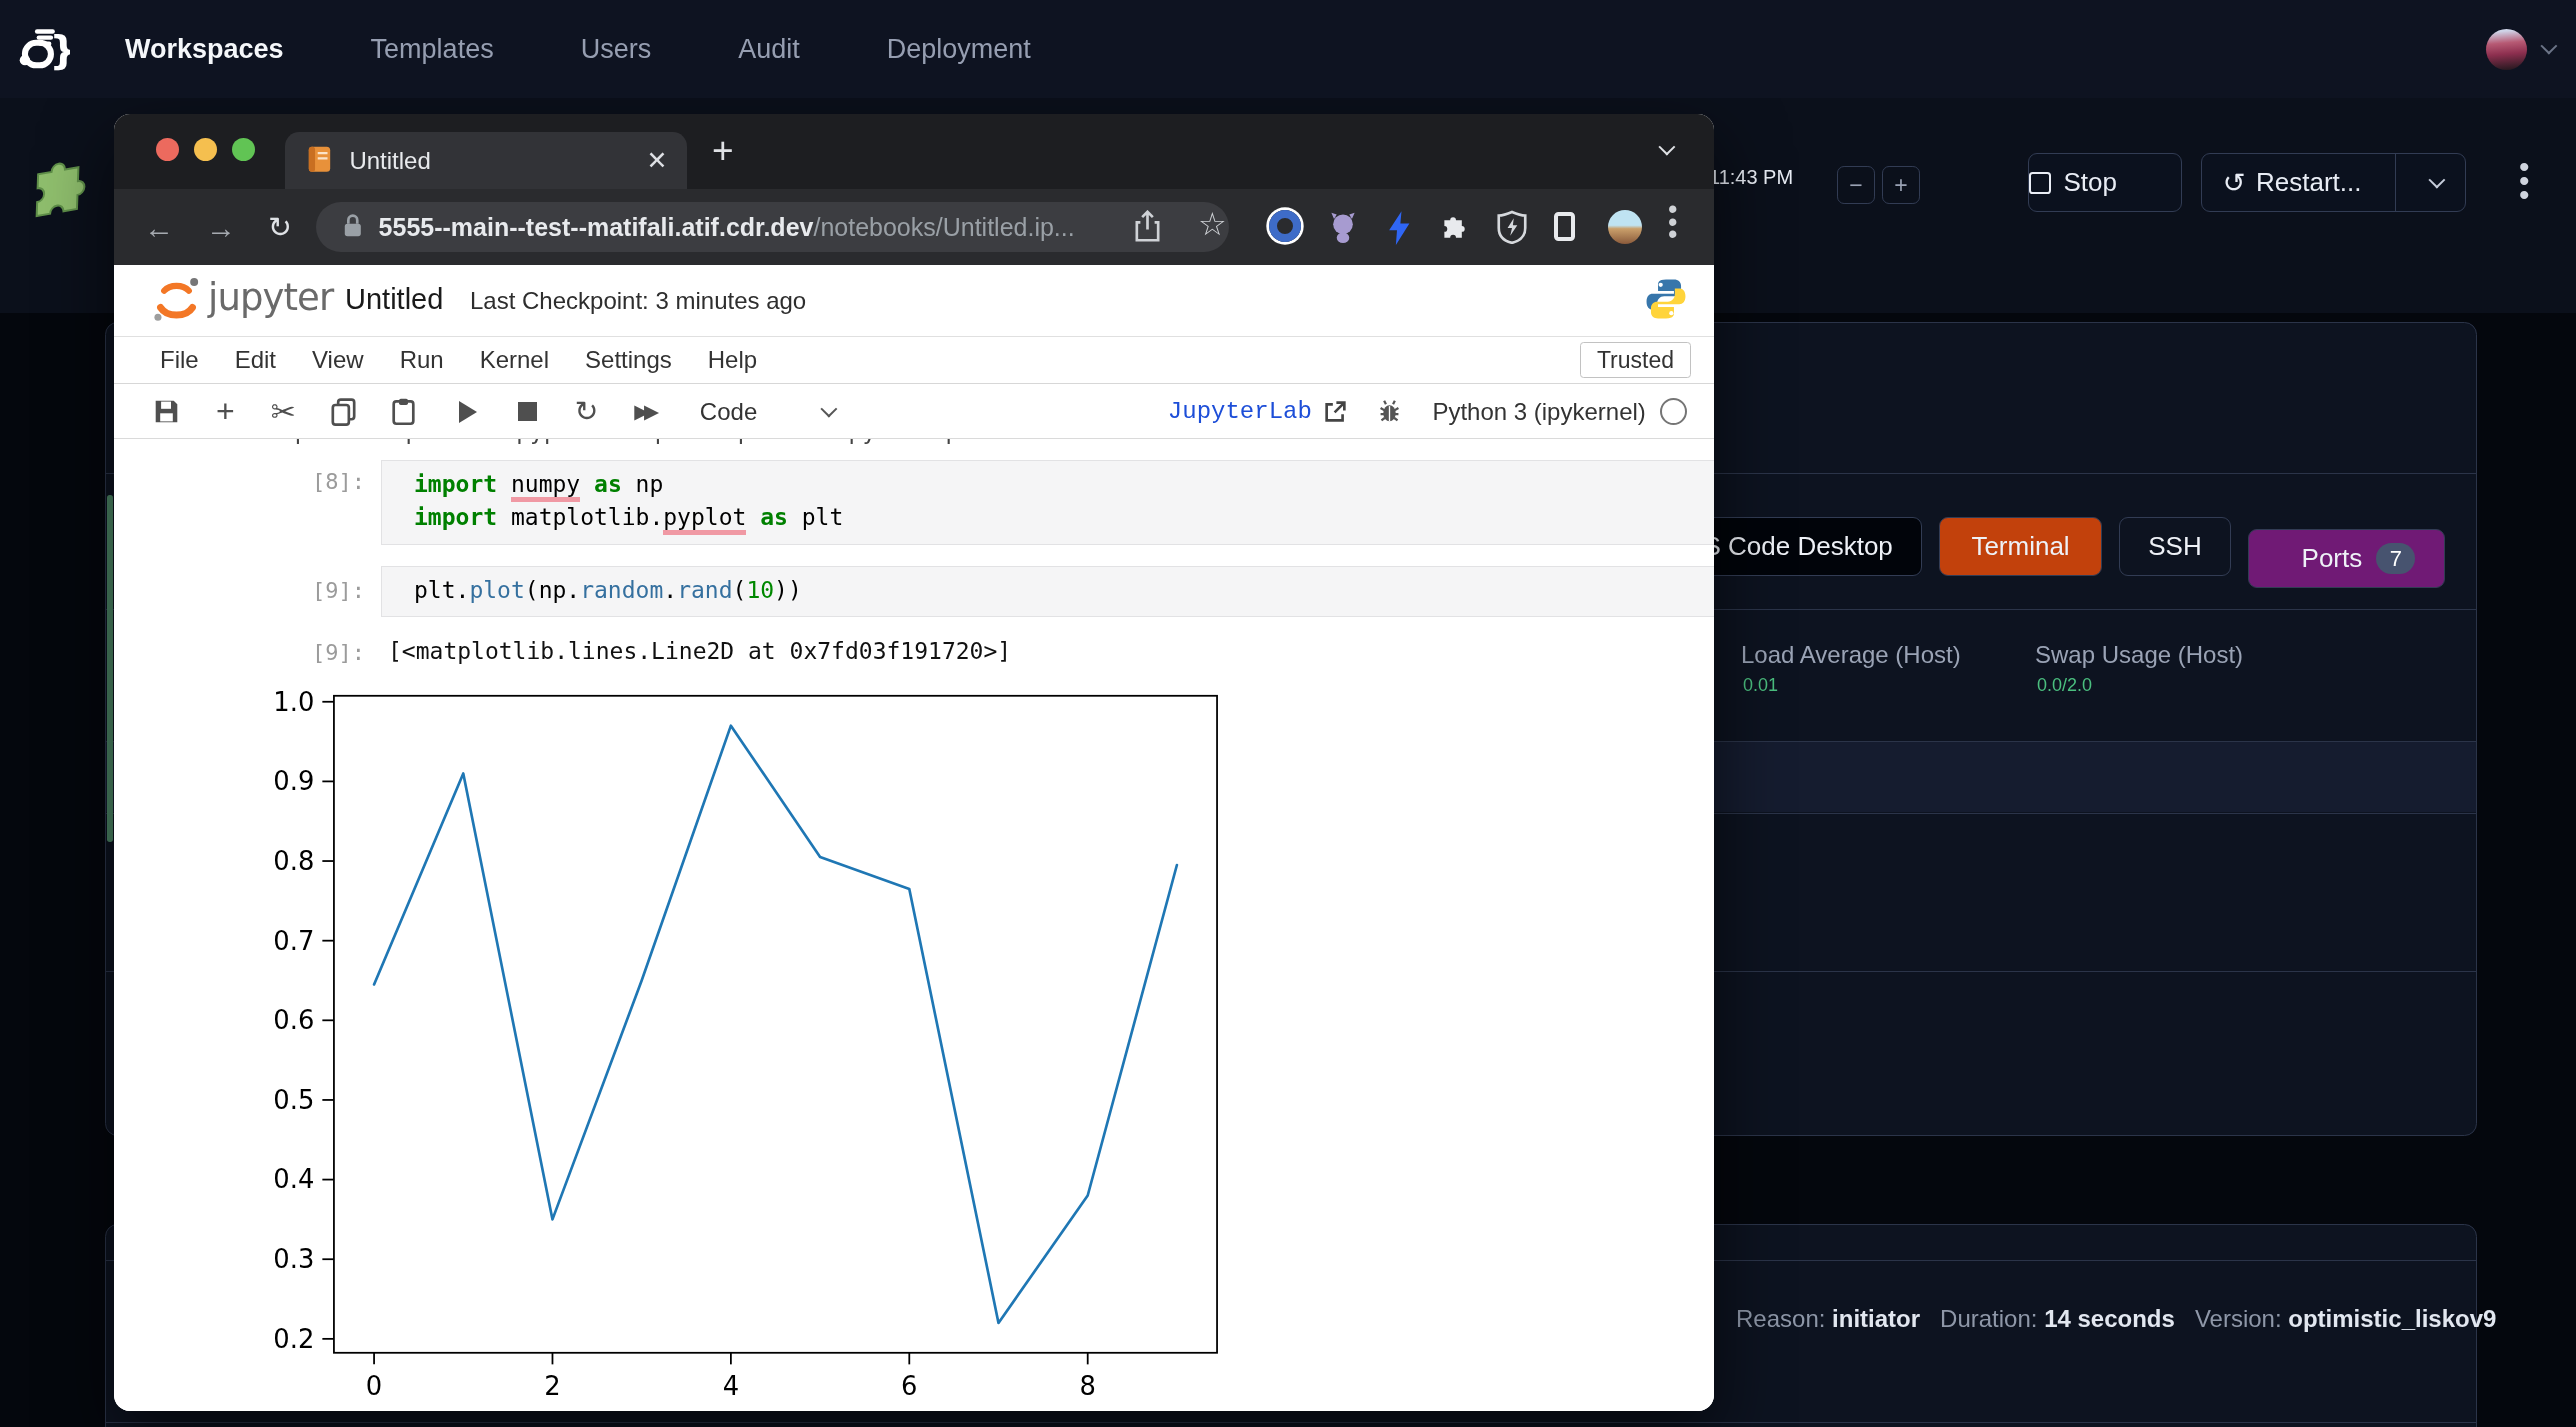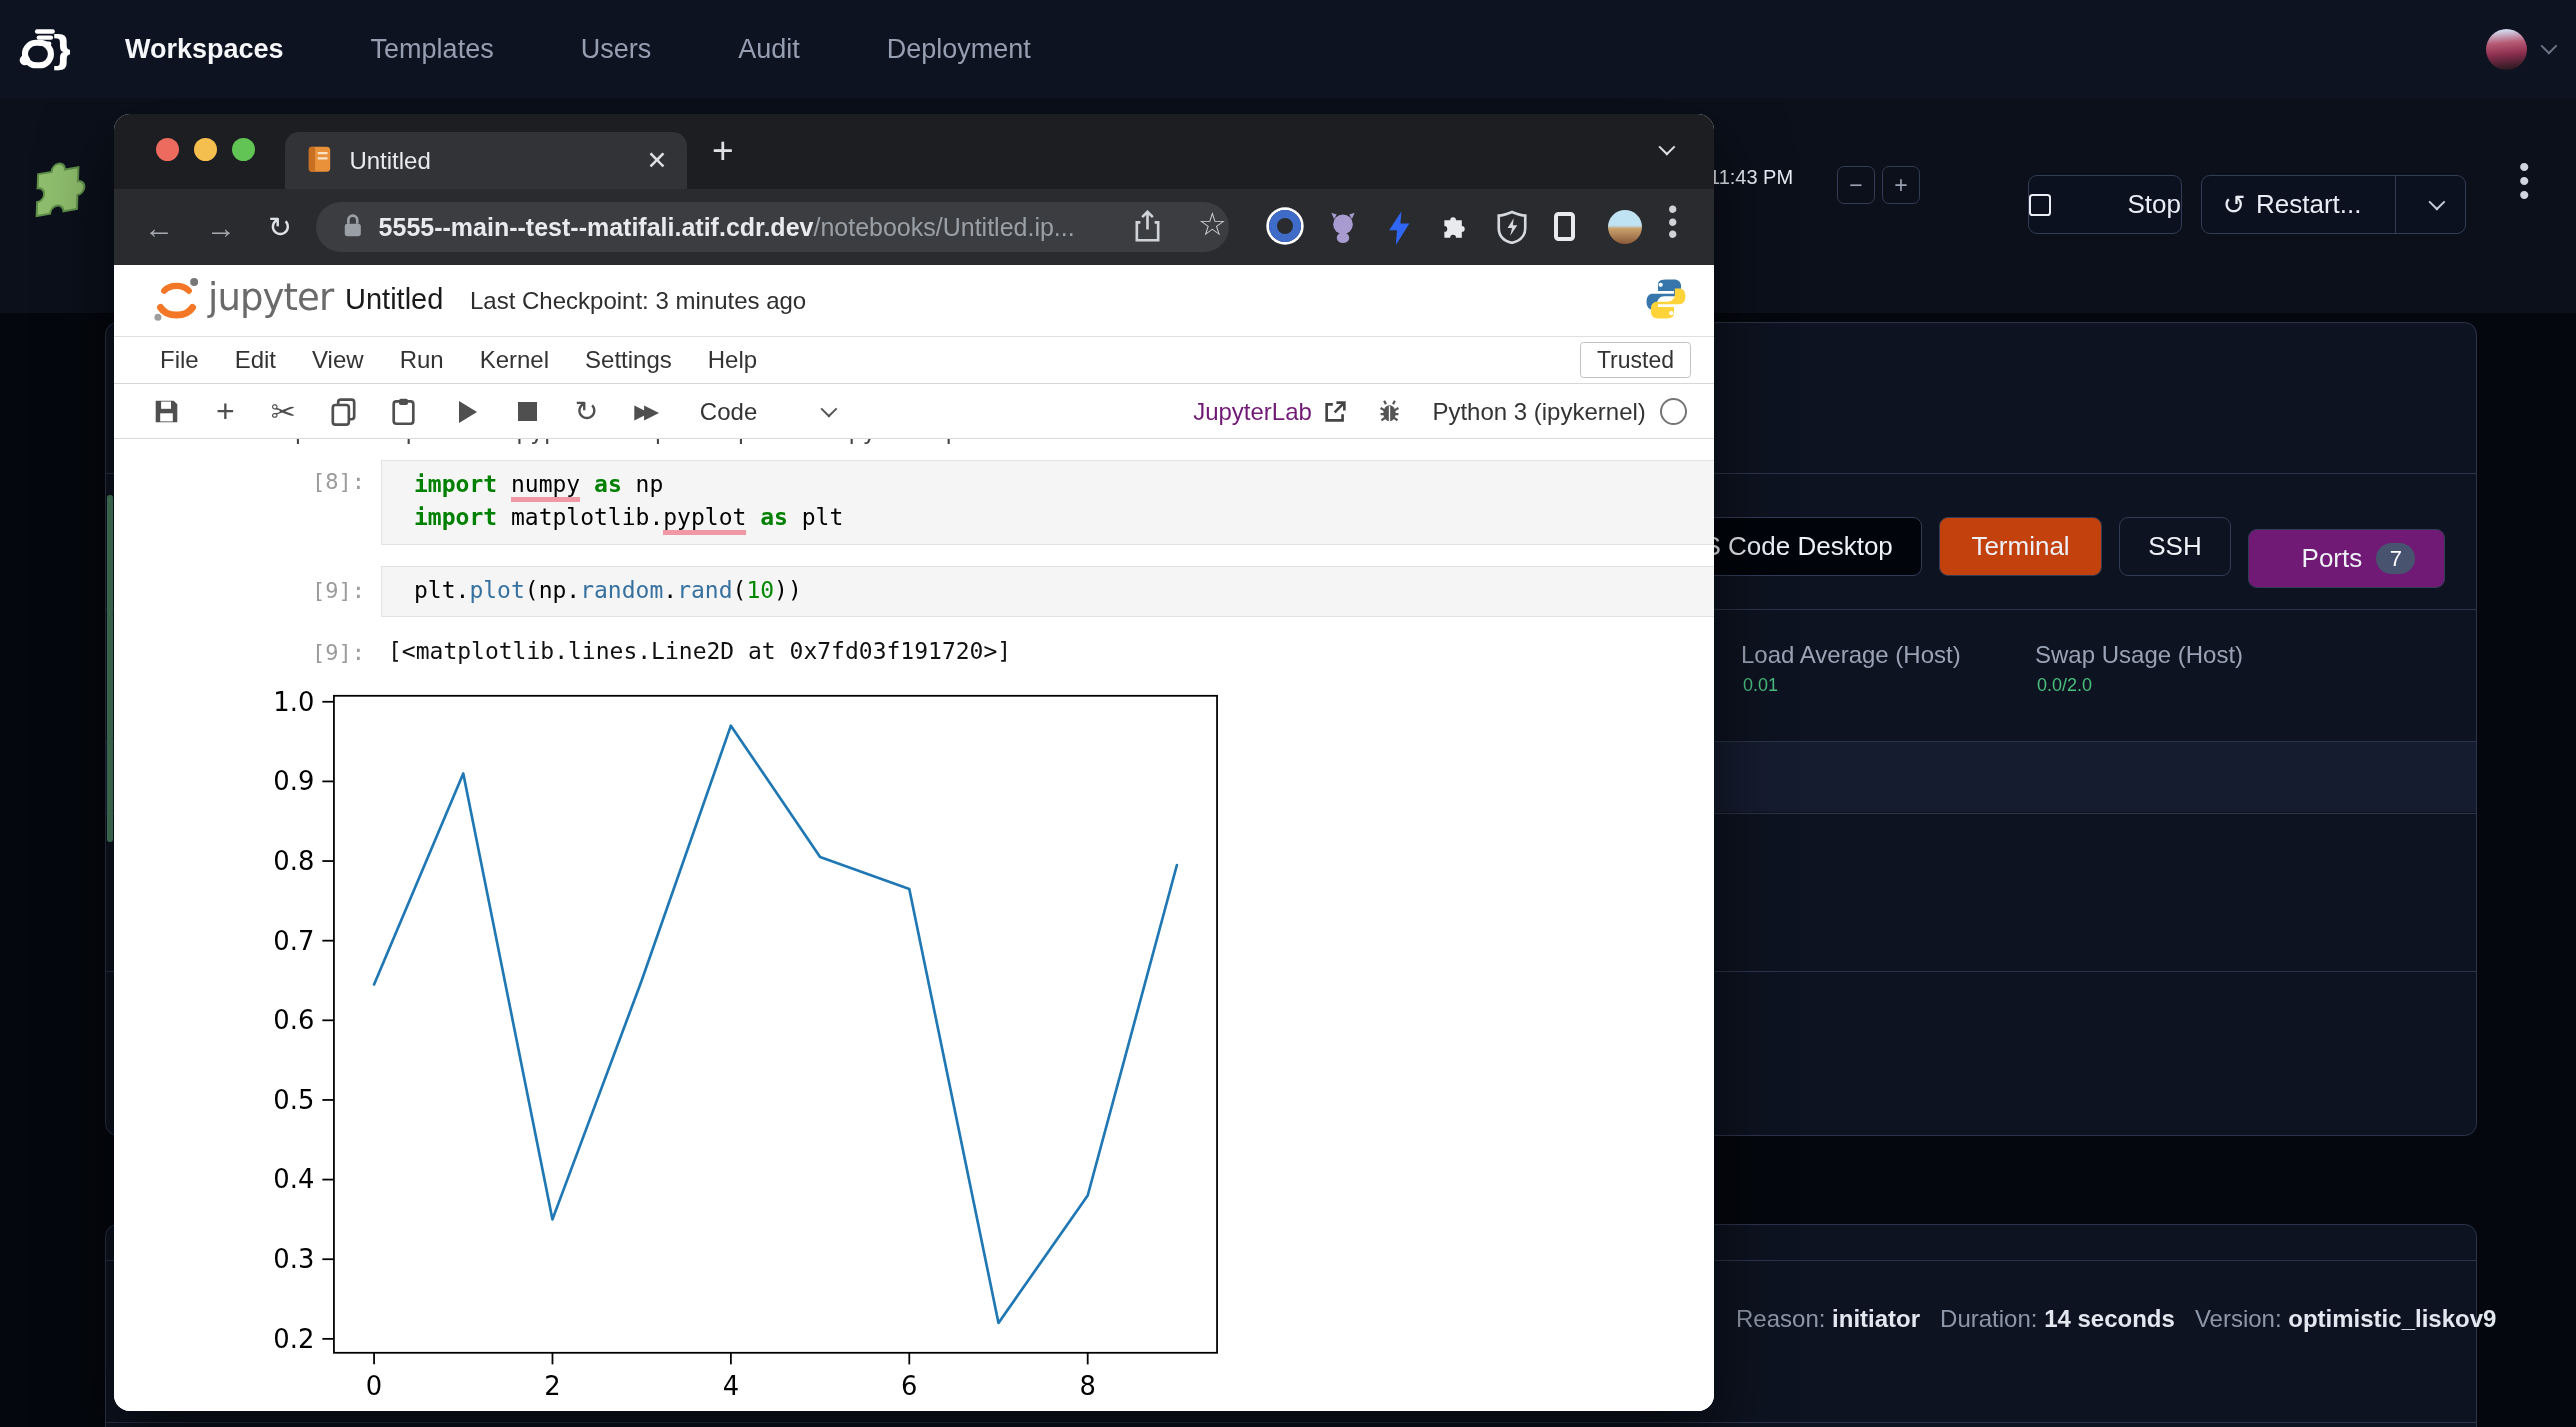--- a/index.html
+++ b/index.html
@@ -6,21 +6,21 @@
   body{width:2576px;height:1428px;position:relative;overflow:hidden;background:#04070d;
        font-family:"Liberation Sans",sans-serif;}
   .abs{position:absolute;}
   
   #topnav{left:0;top:0;width:2576px;height:98px;background:#0e1321;display:flex;align-items:center;z-index:30;}
   .navitem{font-size:27px;color:#969eb1;cursor:pointer;}
   .navitem.active{color:#f5f7fa;font-weight:bold;}
   
   #band{left:0;top:98px;width:2576px;height:215px;background:#0b101b;z-index:1;}
   .hbtn{position:absolute;border:0.9px solid #323c54;border-radius:9px;color:#e9edf5;font-size:26px;
-        display:flex;align-items:center;justify-content:space-between;gap:12.5px;background:rgba(13,19,34,.4);cursor:pointer;margin-top:22px;}
+        display:flex;align-items:center;justify-content:flex-start;gap:12.5px;background:rgba(13,19,34,.4);cursor:pointer;}
   .sqbtn{position:absolute;width:36px;height:36px;border:0.9px solid #323c54;border-radius:7.1px;color:#9aa2b4;
          font-size:23px;display:flex;align-items:center;justify-content:center;cursor:pointer;}
   
   .panel{position:absolute;background:#0d1320;border:0.9px solid #2b3449;border-radius:12.5px;z-index:1;}
   .pdiv{position:absolute;left:0;width:100%;height:0.9px;background:#2b3449;}
   .prow-light{position:absolute;left:0;width:100%;background:#151c2f;}
   .wsbtn{position:absolute;height:57px;border:0.9px solid #323c54;border-radius:9px;color:#eef1f7;font-size:26px;
          display:flex;align-items:center;justify-content:center;gap:14.2px;cursor:pointer;}
   .statlabel{position:absolute;color:#9aa3b5;font-size:24px;}
   .statvalue{position:absolute;color:#4bbf7f;font-size:18px;}
@@ -285,21 +285,21 @@
           <rect x="3" y="5" width="22" height="25" rx="3" fill="none" stroke="#4f4f4f" stroke-width="3"></rect>
       <rect x="9" y="2" width="10" height="7" rx="2" fill="#4f4f4f"></rect>
         </svg>
     </span>
     <span class="ticon" style="margin-left:43px;width:0;height:0;border-left:18px solid #4f4f4f;border-top:11.6px solid transparent;border-bottom:11.6px solid transparent;"></span>
     <span class="ticon" style="margin-left:41px;width:19.6px;height:19.6px;background:#4f4f4f;"></span>
     <span class="ticon" style="margin-left:37px;font-size:28.5px;font-family:'DejaVu Sans',sans-serif;">↻</span>
     <span class="ticon" style="margin-left:36px;letter-spacing:-5.3px;font-size:19.6px;">▶▶</span>
     <span style="margin-left:46px;font-size:24px;color:#333;cursor:pointer;">Code</span>
     <span class="chev" style="margin-left:66px;border-color:#555;"></span>
-    <span style="margin-left:auto;font-size:24px;color:#701a75;cursor:pointer;">JupyterLab</span>
+    <span style="margin-left:auto;font-size:24px;color:#1d4ed8;cursor:pointer;font-family:Liberation Mono, monospace;">JupyterLab</span>
     <span class="ticon" style="margin-left:12.5px;">
       <svg width="23" height="23" viewBox="0 0 26 26">
           <path d="M10 5 h-7 v18 h18 v-7" fill="none" stroke="#444" stroke-width="3"></path>
       <path d="M14 3 h9 v9 M23 3 L12 14" fill="none" stroke="#444" stroke-width="3"></path>
         </svg>
     </span>
     <span class="ticon" style="margin-left:30px;">
       <svg width="25" height="25" viewBox="0 0 28 28">
           <ellipse cx="14" cy="16" rx="7" ry="9" fill="#555"></ellipse>
       <line x1="14" y1="8" x2="14" y2="25" stroke="#fff" stroke-width="1.5"></line>

